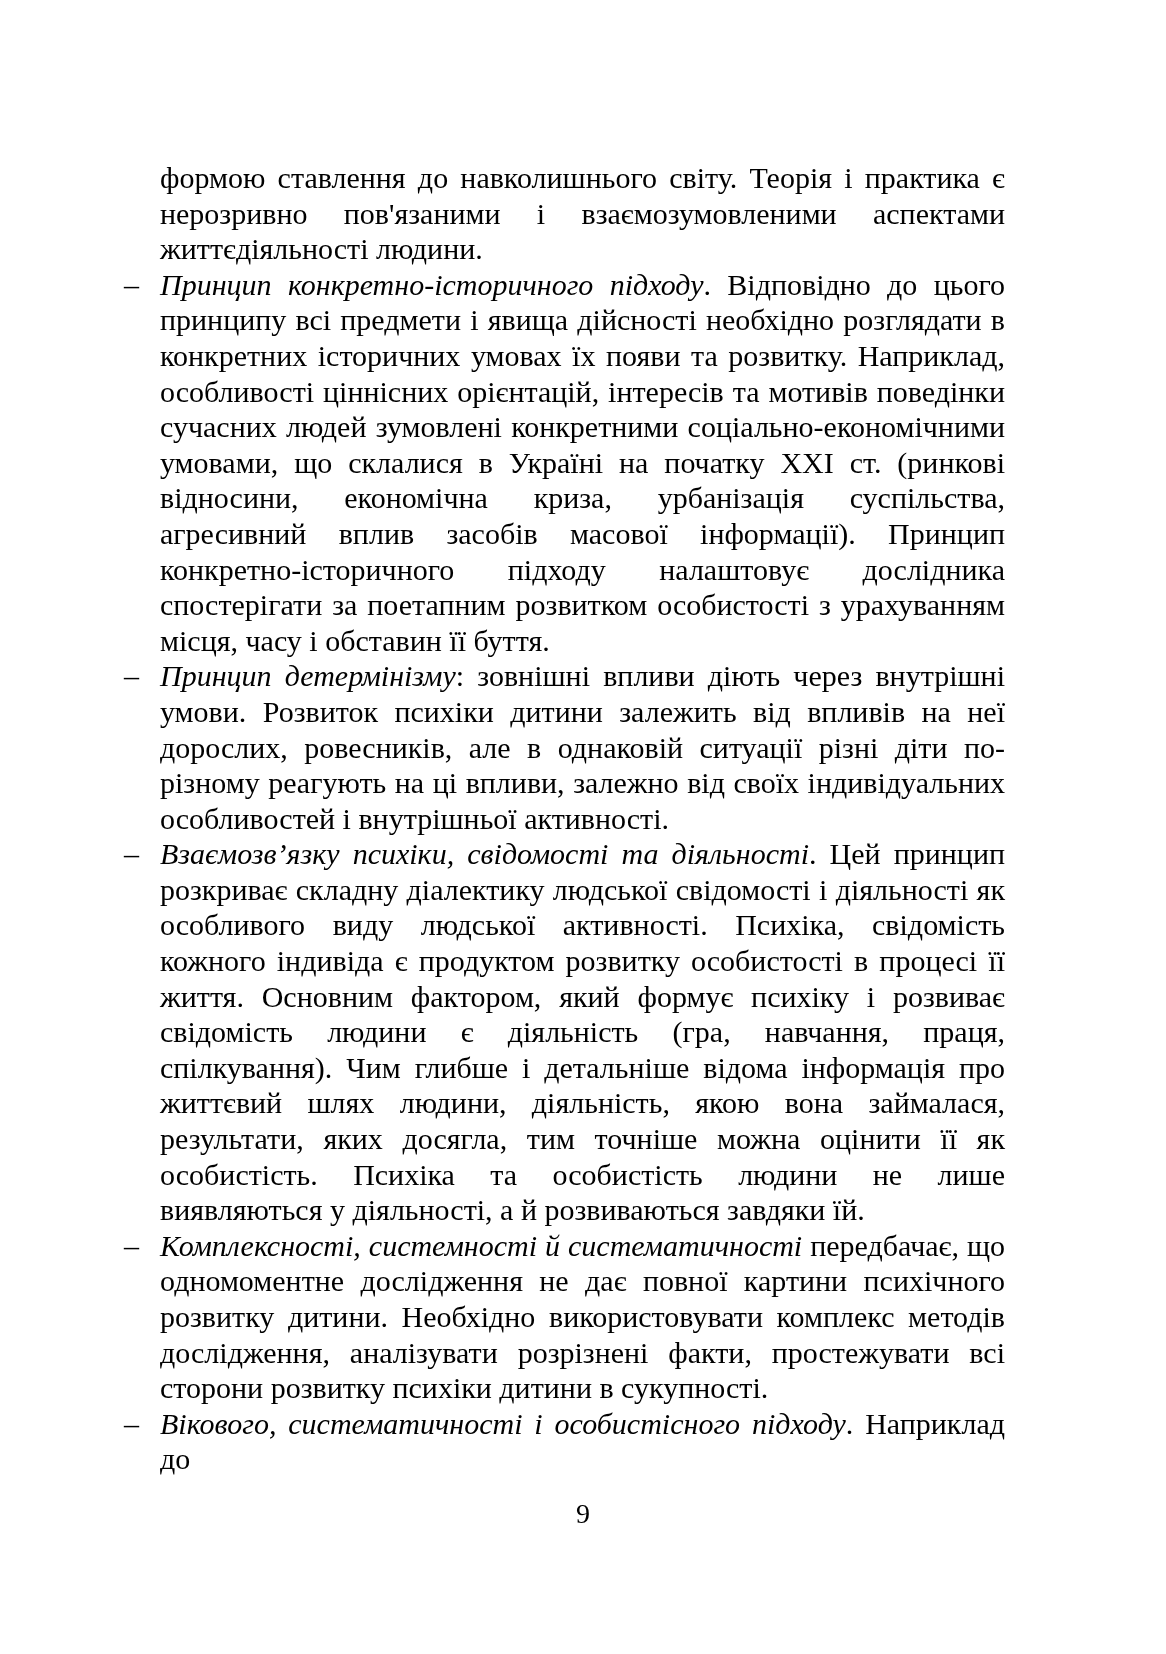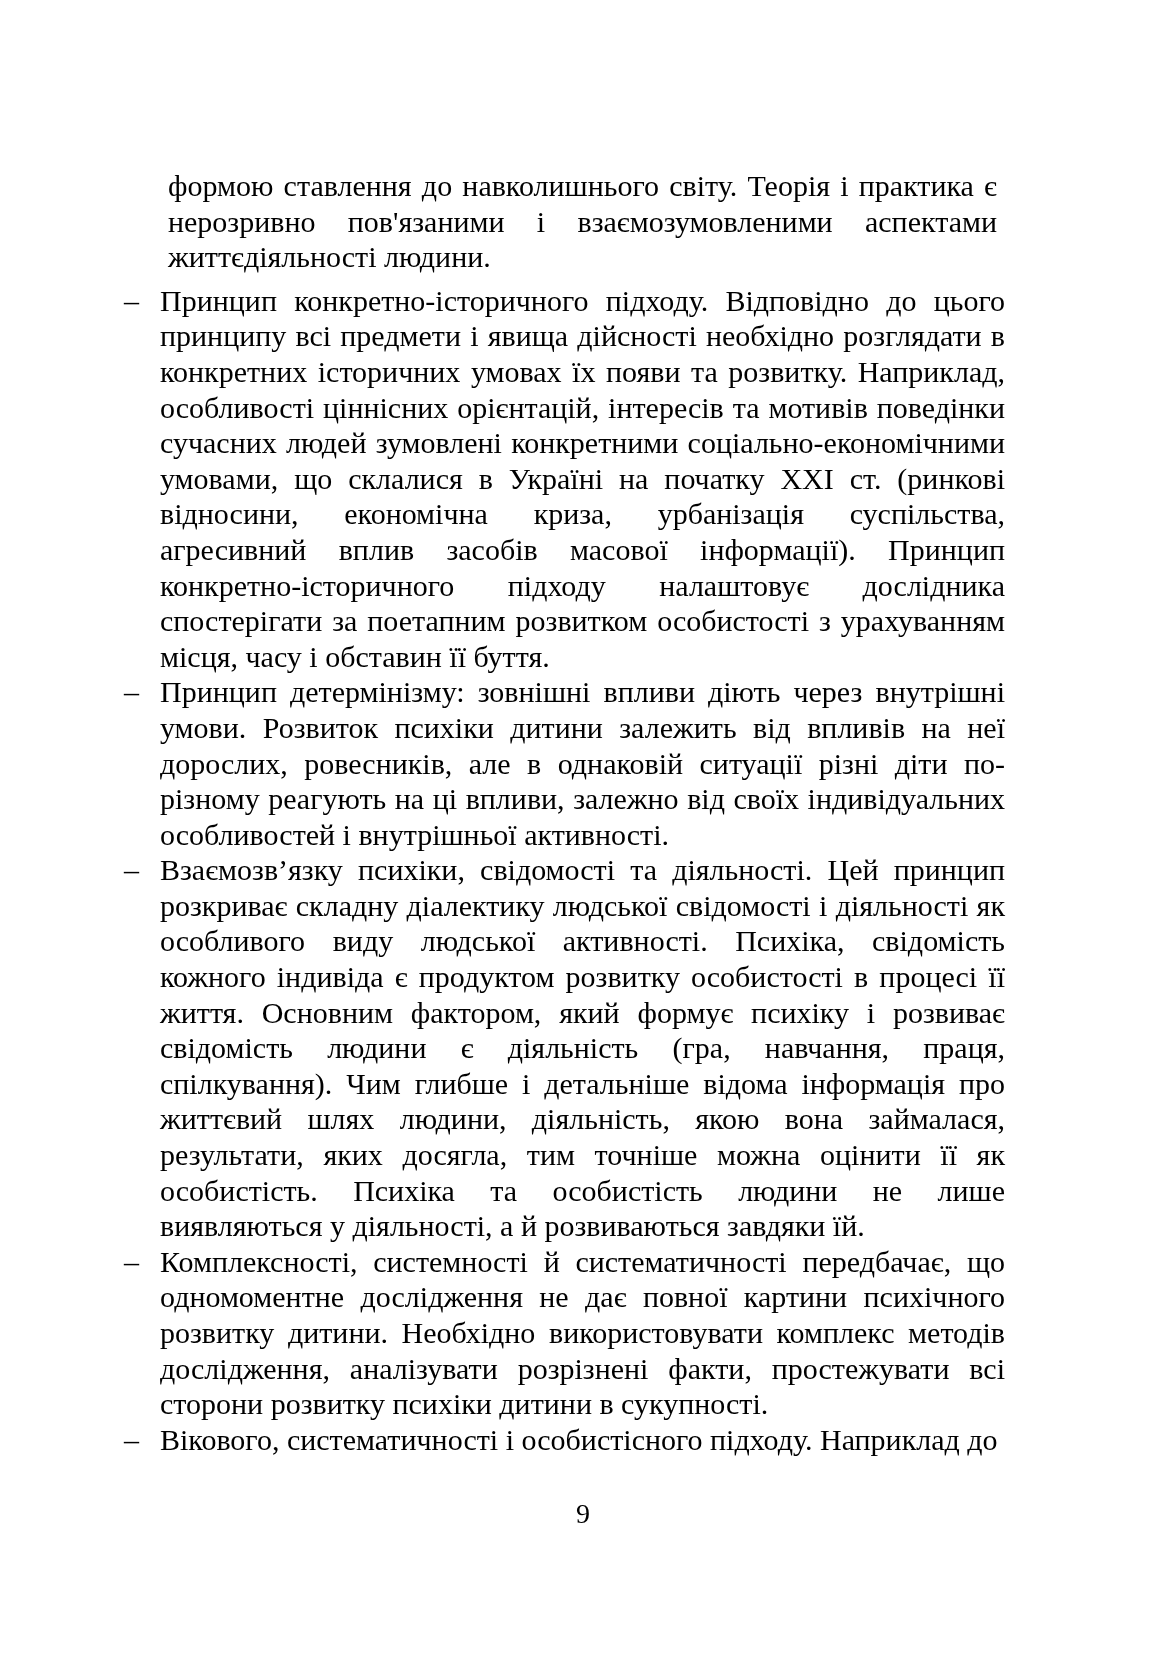--- a/index.html
+++ b/index.html
@@ -19,33 +19,34 @@
     position: absolute;
     left: 160px;
     top: 160px;
     width: 845px;
     font-size: 30px;
     line-height: 35.6px;
     text-align: justify;
     text-justify: inter-word;
   }
   .para {
-    margin: 8px;
+    margin: 0;
   }
   .list-item {
     position: relative;
     margin: 0;
   }
   .marker {
     position: absolute;
     left: -36px;
     top: 0;
     font-style: normal;
   }
   .lead {
+    font-style: italic;
   }
   .sep, .body-text {
     font-style: normal;
   }
   .page-number {
     position: absolute;
     top: 1498px;
     left: 0;
     width: 100%;
     text-align: center;

